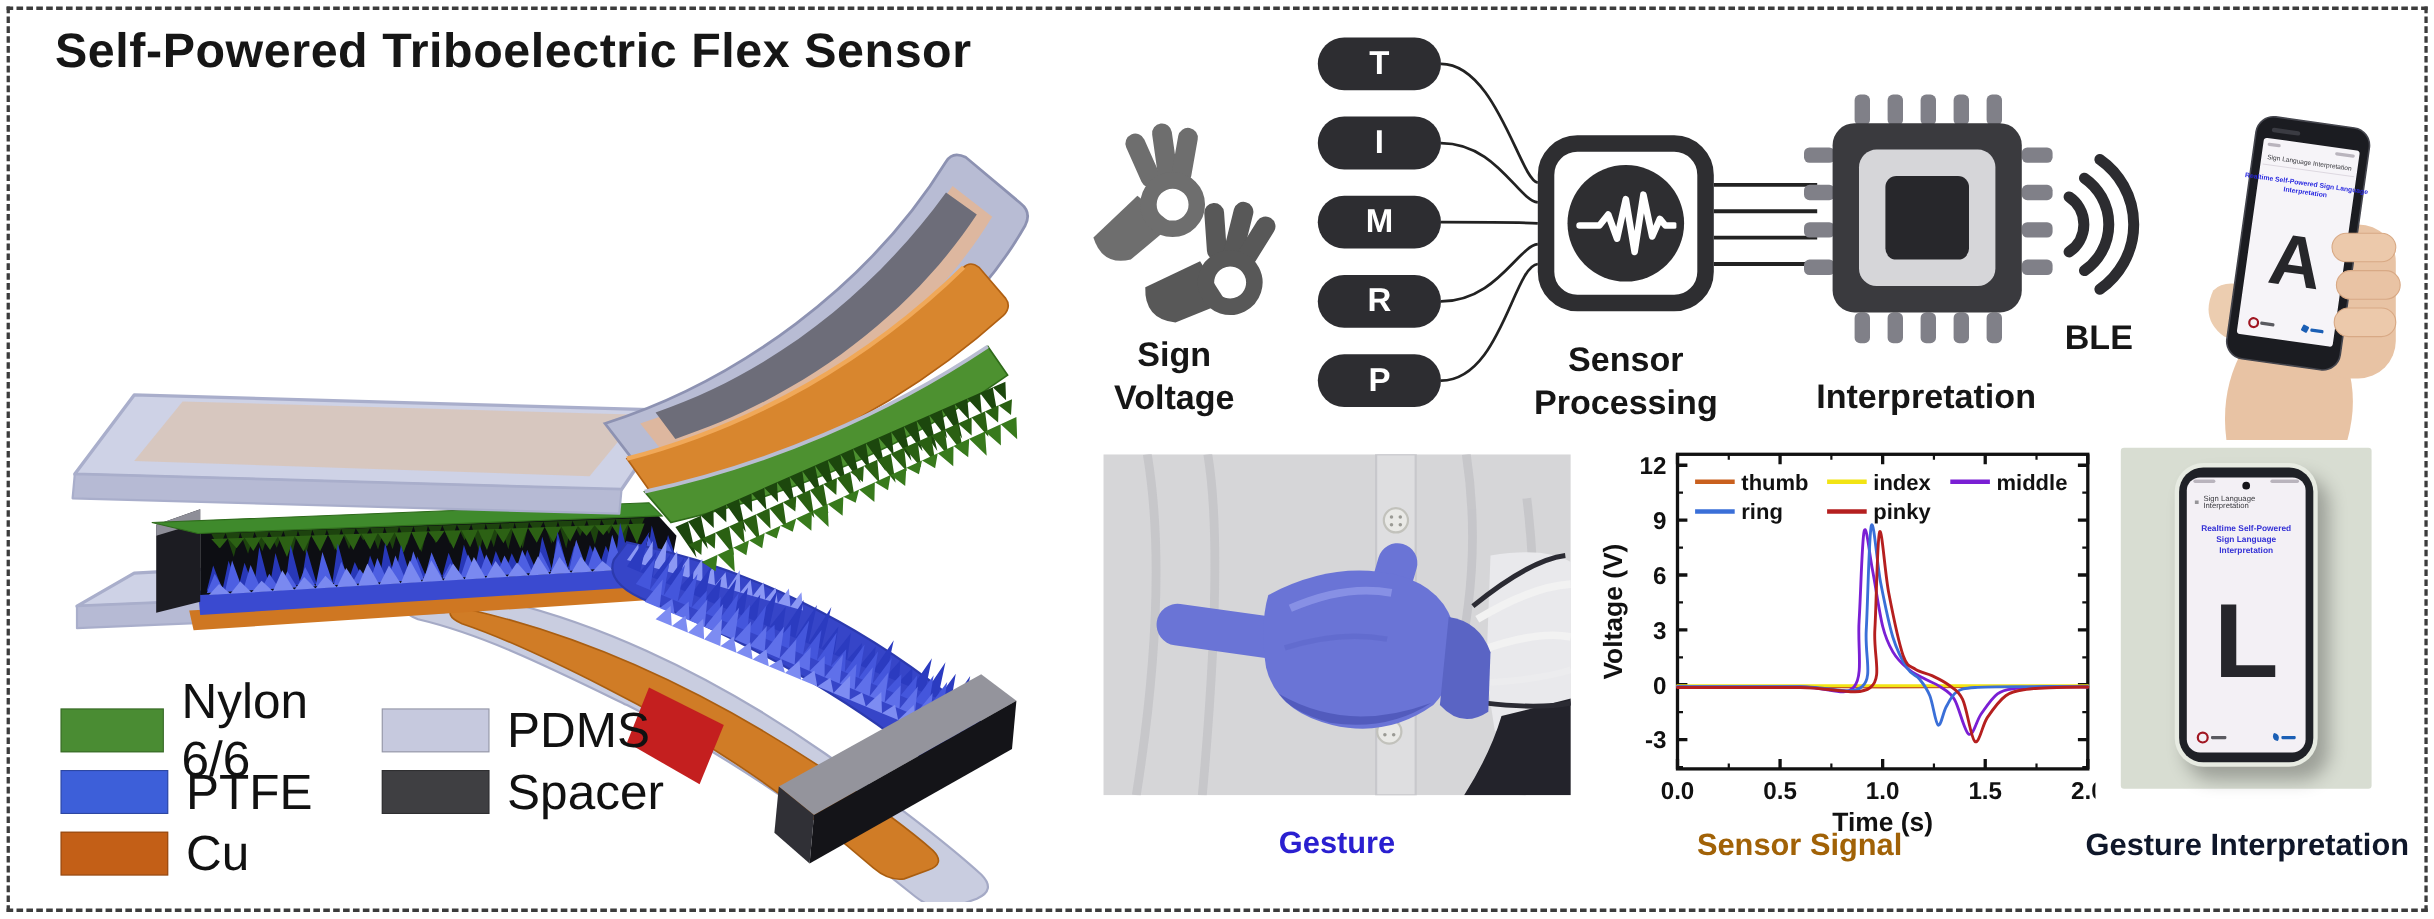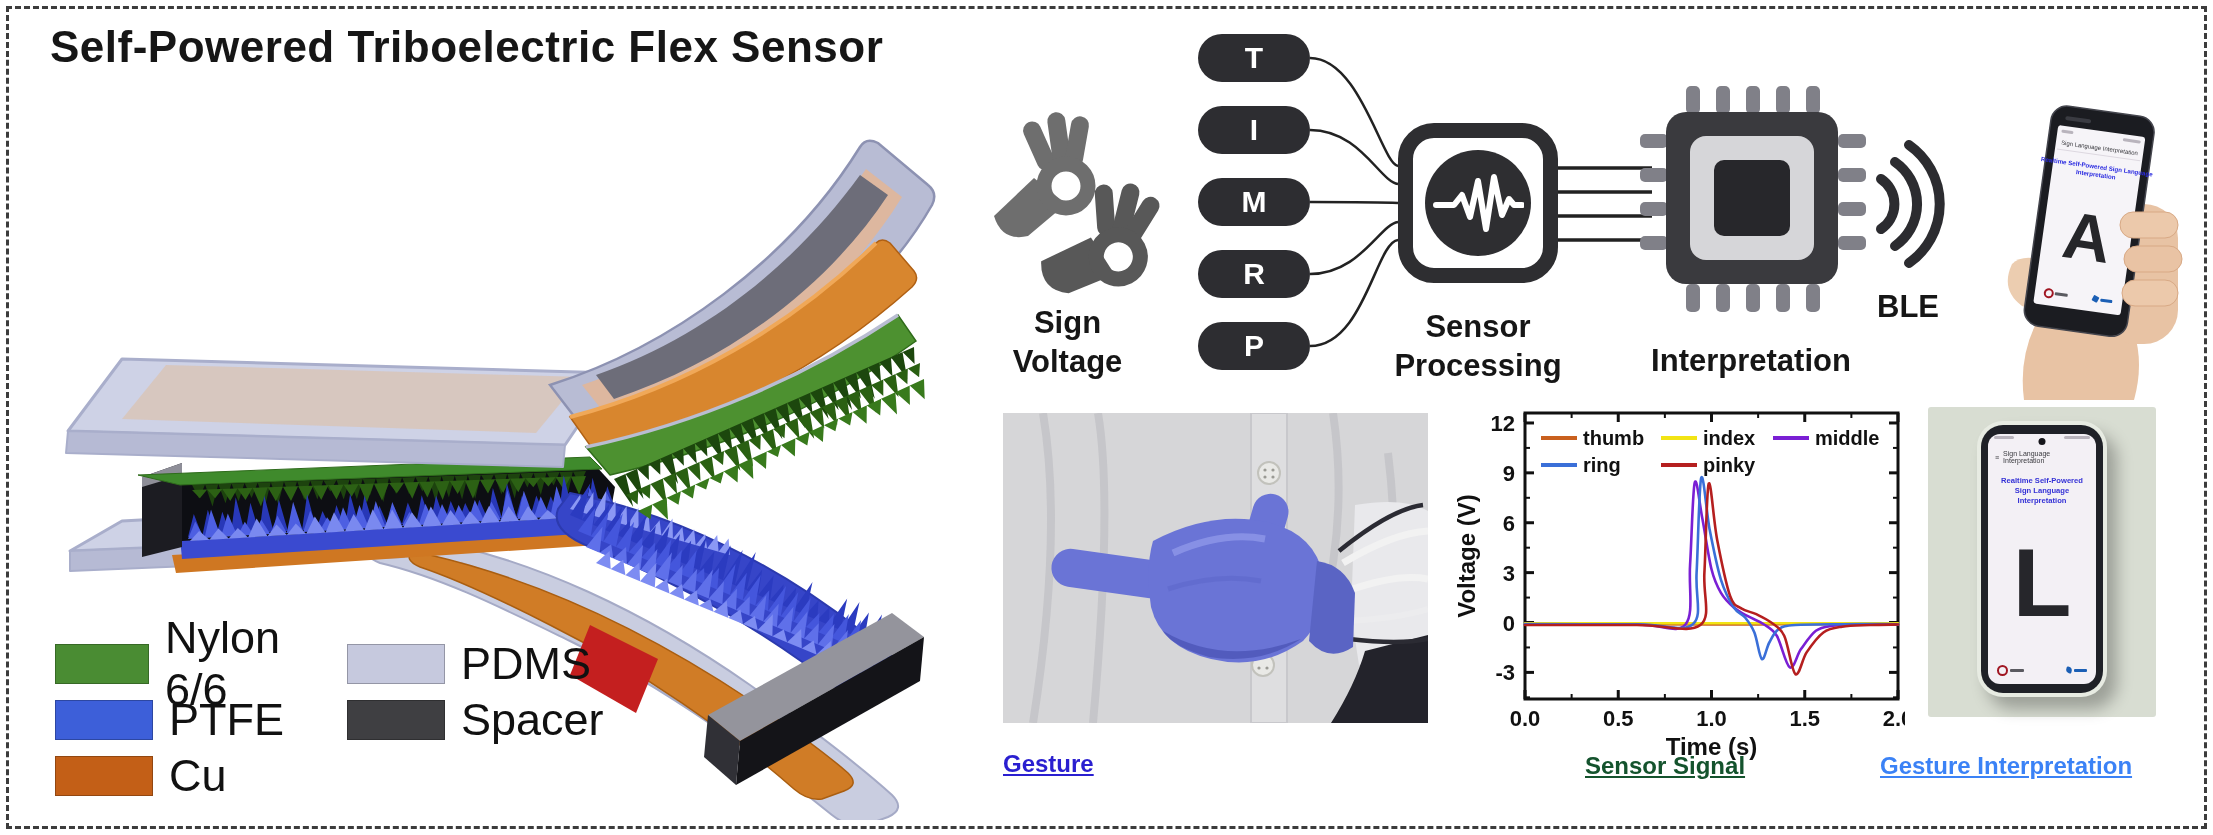--- a/index.html
+++ b/index.html
@@ -18,21 +18,21 @@
         color:#fff;font-size:30px;font-weight:700;display:flex;align-items:center;justify-content:center;}
   .flow-label{position:absolute;text-align:center;font-weight:700;color:#161616;font-size:31px;line-height:1.25;}
   .sp-box{position:absolute;width:160px;height:160px;border:15px solid #2e2e31;border-radius:36px;
           background:#fff;box-sizing:border-box;display:flex;align-items:center;justify-content:center;}
   .sp-circle{width:106px;height:106px;border-radius:50%;background:#2e2e31;display:flex;align-items:center;justify-content:center;}
   .mcu-body{position:absolute;background:#3a3a3e;border-radius:20px;}
   .mcu-inner{position:absolute;background:#d6d6d9;border-radius:16px;}
   .mcu-core{position:absolute;background:#27272b;border-radius:10px;}
   .mcu-pin{position:absolute;background:#808088;border-radius:5px;}
   
-  .caption{position:absolute;font-size:24px;font-weight:600;text-decoration:underline;}
+  .caption{position:absolute;text-align:center;font-size:28px;font-weight:600;}
   
   .phone-panel{background:#d8ddd2;border-radius:3px;}
   .phone-case{position:absolute;left:50%;top:14px;transform:translateX(-50%);width:130px;height:276px;
               background:#e7ebe2;border-radius:26px;box-shadow:10px 12px 16px rgba(0,0,0,.28);}
   .phone-body{position:absolute;inset:4px;background:#1f2127;border-radius:22px;}
   .phone-screen{position:absolute;inset:9px 7px;background:#f3f0f5;border-radius:12px;overflow:hidden;
                 display:flex;flex-direction:column;}
   .ph-status{height:11px;display:flex;justify-content:space-between;padding:2px 6px 0;}
   .ph-status .bars{width:20px;height:3px;background:#b9b4bd;border-radius:2px;}
   .ph-cam{position:absolute;top:4px;left:50%;transform:translateX(-50%);width:7px;height:7px;border-radius:50%;background:#15151a;}
@@ -382,21 +382,21 @@
       <line x1="86" y1="72" x2="122" y2="72" stroke="#3a6fd8" stroke-width="4"></line>
       <text x="128" y="79" font-size="20" font-weight="600" text-anchor="start" fill="#111">ring</text>
       <line x1="206" y1="72" x2="242" y2="72" stroke="#b51f1f" stroke-width="4"></line>
       <text x="248" y="79" font-size="20" font-weight="600" text-anchor="start" fill="#111">pinky</text>
       <path d="M70,231.50697674418603C85.5,231.5 132.2,231.2 163.3,231.2C194.3,231.2 225.4,231.5 256.5,231.5C287.6,231.5 318.7,231.2 349.8,231.2C380.8,231.2 427.5,231.5 443.0,231.5" fill="none" stroke="#c9601e" stroke-width="2.6" stroke-linejoin="round" stroke-linecap="round"></path>
       <path d="M70,230.343023255814C85.5,230.3 132.2,230.3 163.3,230.3C194.3,230.3 225.4,230.3 256.5,230.3C287.6,230.3 318.7,230.3 349.8,230.3C380.8,230.3 427.5,230.3 443.0,230.3" fill="none" stroke="#f2e414" stroke-width="2.6" stroke-linejoin="round" stroke-linecap="round"></path>
       <path d="M70,231.50697674418603C88.6,231.5 155.2,231.5 181.9,231.5C208.6,231.5 221.5,241.5 230.4,231.5C239.2,221.5 233.5,194.9 235.1,171.3C236.6,147.7 237.7,97.6 239.7,89.8C241.7,82.1 244.4,110.3 247.2,124.8C250.0,139.2 253.4,163.8 256.5,176.3C259.6,188.8 262.1,193.2 265.8,199.6C269.6,206.0 274.2,210.5 278.9,214.5C283.5,218.6 288.8,220.9 293.8,223.7C298.8,226.5 304.1,228.0 308.7,231.2C313.4,234.4 317.4,235.6 321.8,242.8C326.1,250.0 330.8,272.2 334.8,274.4C338.9,276.6 341.7,262.2 346.0,256.1C350.4,250.0 355.7,241.7 360.9,237.8C366.2,233.9 370.3,233.9 377.7,232.8C385.2,231.8 394.8,231.7 405.7,231.5C416.6,231.3 436.8,231.5 443.0,231.5" fill="none" stroke="#7a1fd4" stroke-width="2.6" stroke-linejoin="round" stroke-linecap="round"></path>
       <path d="M70,231.17441860465115C88.6,231.2 153.9,231.2 181.9,231.2C209.9,231.2 227.9,239.8 237.8,231.2C247.8,222.6 240.2,204.0 241.6,179.6C243.0,155.2 244.1,92.1 246.2,84.8C248.4,77.6 251.4,119.5 254.6,136.4C257.9,153.3 261.8,173.3 265.8,186.3C269.9,199.3 274.8,208.2 278.9,214.5C282.9,220.9 286.7,220.4 290.1,224.5C293.5,228.7 296.6,232.6 299.4,239.5C302.2,246.4 304.4,264.4 306.9,266.1C309.3,267.8 311.5,254.5 314.3,249.5C317.1,244.5 319.3,239.1 323.6,236.2C328.0,233.3 329.9,232.8 340.4,232.0C351.0,231.2 370.0,231.3 387.1,231.2C404.1,231.0 433.7,231.2 443.0,231.2" fill="none" stroke="#3a6fd8" stroke-width="2.6" stroke-linejoin="round" stroke-linecap="round"></path>
       <path d="M70,232.00581395348837C88.6,232.0 152.7,232.0 181.9,232.0C211.1,232.0 234.1,240.7 245.3,232.0C256.6,223.3 248.0,203.2 249.4,179.6C250.8,156.1 251.6,96.2 253.7,90.7C255.8,85.1 258.5,127.7 262.1,146.4C265.7,165.1 271.1,191.4 275.1,202.9C279.2,214.4 282.0,212.3 286.3,215.4C290.7,218.4 296.3,218.8 301.3,221.2C306.2,223.6 311.5,225.9 316.2,229.5C320.8,233.1 325.2,234.2 329.2,242.8C333.3,251.4 336.7,278.3 340.4,281.1C344.2,283.8 347.0,266.4 351.6,259.4C356.3,252.5 362.5,243.8 368.4,239.5C374.3,235.2 379.3,234.9 387.1,233.7C394.8,232.4 405.7,232.4 415.0,232.0C424.4,231.6 438.3,231.6 443.0,231.5" fill="none" stroke="#b51f1f" stroke-width="2.6" stroke-linejoin="round" stroke-linecap="round"></path>
     </svg>
-  <div class="caption" style="left: 1585px; top: 752px; width: 330px; color: #14532d;">Sensor Signal</div>
+  <div class="caption" style="left: 1471px; top: 752px; width: 330px; color: #a16207;">Sensor Signal</div>
 
   <div class="abs phone-panel" style="left:1928px;top:407px;width:228px;height:310px;">
     <div class="phone-case">
       <div class="phone-body">
         <div class="phone-screen">
           <div class="ph-cam"></div>
           <div class="ph-status">
             <div class="bars"></div>
               <div class="bars" style="width:26px;"></div>
           </div>
@@ -416,14 +416,14 @@
             </div>
             <div class="logo-lab">
               <div class="lab-mark"></div>
                 <div class="lab-bar"></div>
             </div>
           </div>
         </div>
       </div>
     </div>
   </div>
-  <div class="caption" style="left: 1880px; top: 752px; width: 326px; color: #3b82f6;">Gesture Interpretation</div>
+  <div class="caption" style="left: 1880px; top: 752px; width: 326px; color: #0f172a;">Gesture Interpretation</div>
 </div>
 
 </body></html>

